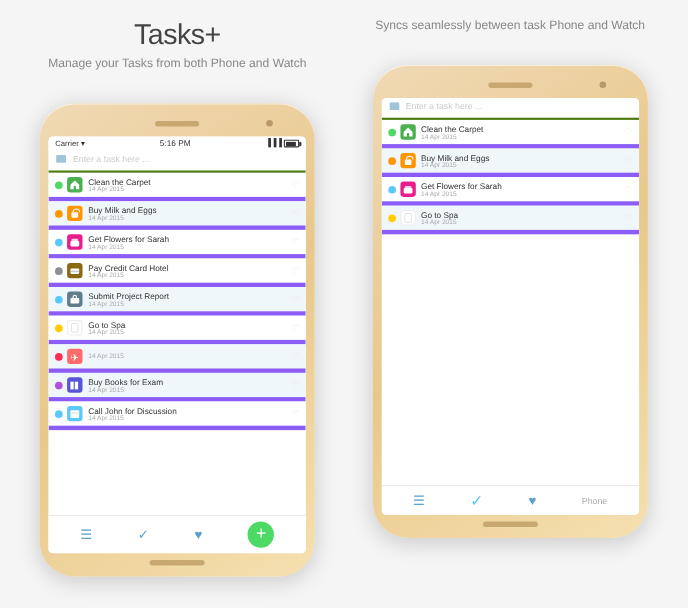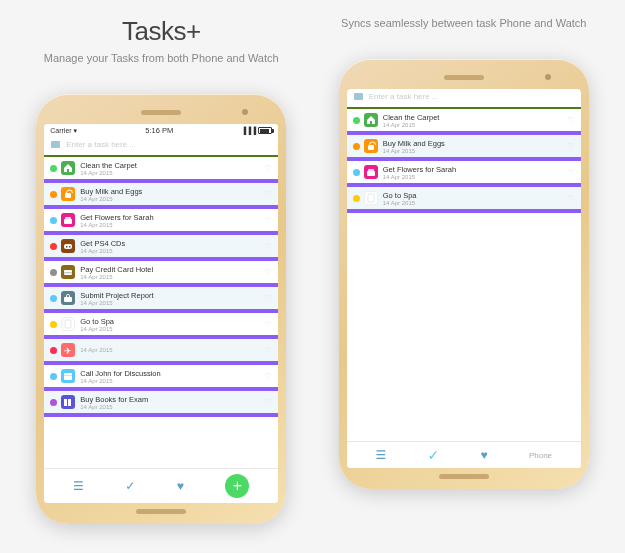--- a/index.html
+++ b/index.html
@@ -314,35 +314,20 @@
                   <rect x="1" y="4" width="8" height="5" rx="1" fill="white"></rect>
                   <rect x="2" y="2" width="6" height="3" rx="1" fill="white" opacity="0.8"></rect>
                 </svg>
               </div>
               <div class="task-text-group">
                 <div class="task-name">Get Flowers for Sarah</div>
                 <div class="task-date">14 Apr 2015</div>
               </div>
               <span class="task-heart">♡</span>
             </div>
-            <div class="task-item highlighted">
-              <div class="task-dot" style="background: rgb(255, 59, 48);"></div>
-              <div class="task-icon-box" style="background: rgb(139, 69, 19);">
-                <svg width="10" height="10" viewBox="0 0 10 10">
-                  <rect x="1" y="3" width="8" height="5" rx="2" fill="white"></rect>
-                  <rect x="3" y="5" width="1.5" height="1.5" fill="#8b4513"></rect>
-                  <rect x="6" y="5" width="1.5" height="1.5" fill="#8b4513"></rect>
-                </svg>
-              </div>
-              <div class="task-text-group">
-                <div class="task-name">Get PS4 CDs</div>
-                <div class="task-date">14 Apr 2015</div>
-              </div>
-              <span class="task-heart">♡</span>
-            </div>
             <div class="task-item">
               <div class="task-dot" style="background: rgb(142, 142, 147);"></div>
               <div class="task-icon-box" style="background: rgb(139, 105, 20);">
                 <svg width="10" height="10" viewBox="0 0 10 10">
                   <rect x="1" y="3" width="8" height="5" rx="1" fill="white"></rect>
                   <rect x="1" y="5" width="8" height="1.5" fill="rgba(0,0,0,0.2)"></rect>
                 </svg>
               </div>
               <div class="task-text-group">
                 <div class="task-name">Pay Credit Card Hotel</div>
@@ -382,44 +367,44 @@
               <div class="task-icon-box" style="background: rgb(255, 107, 107);">
                 <svg width="10" height="10" viewBox="0 0 10 10">
                   <text x="1" y="9" font-size="9" fill="white">✈</text>
                 </svg>
               </div>
               <div class="task-text-group">
                 <div class="task-date">14 Apr 2015</div>
               </div>
               <span class="task-heart">♡</span>
             </div>
+            <div class="task-item highlighted">
+              <div class="task-dot" style="background: rgb(175, 82, 222);"></div>
+              <div class="task-icon-box" style="background: rgb(88, 86, 214);">
+                <svg width="10" height="10" viewBox="0 0 10 10">
+                  <rect x="1" y="2" width="3" height="7" fill="white"></rect>
+                  <rect x="5" y="2" width="3" height="7" fill="white"></rect>
+                </svg>
+              </div>
+              <div class="task-text-group">
+                <div class="task-name">Buy Books for Exam</div>
+                <div class="task-date">14 Apr 2015</div>
+              </div>
+              <span class="task-heart">♡</span>
+            </div>
             <div class="task-item">
               <div class="task-dot" style="background: rgb(90, 200, 250);"></div>
               <div class="task-icon-box" style="background: rgb(90, 200, 250);">
                 <svg width="10" height="10" viewBox="0 0 10 10">
                   <rect x="1" y="2" width="8" height="7" rx="1" fill="white"></rect>
                   <rect x="1" y="4" width="8" height="1" fill="#ddd"></rect>
                 </svg>
               </div>
               <div class="task-text-group">
                 <div class="task-name">Call John for Discussion</div>
-                <div class="task-date">14 Apr 2015</div>
-              </div>
-              <span class="task-heart">♡</span>
-            </div>
-            <div class="task-item highlighted">
-              <div class="task-dot" style="background: rgb(175, 82, 222);"></div>
-              <div class="task-icon-box" style="background: rgb(88, 86, 214);">
-                <svg width="10" height="10" viewBox="0 0 10 10">
-                  <rect x="1" y="2" width="3" height="7" fill="white"></rect>
-                  <rect x="5" y="2" width="3" height="7" fill="white"></rect>
-                </svg>
-              </div>
-              <div class="task-text-group">
-                <div class="task-name">Buy Books for Exam</div>
                 <div class="task-date">14 Apr 2015</div>
               </div>
               <span class="task-heart">♡</span>
             </div>
           </div>
 
         <div class="bottom-toolbar">
           <span class="toolbar-icon">☰</span>
           <span class="toolbar-icon">✓</span>
           <span class="toolbar-icon">♥</span>

